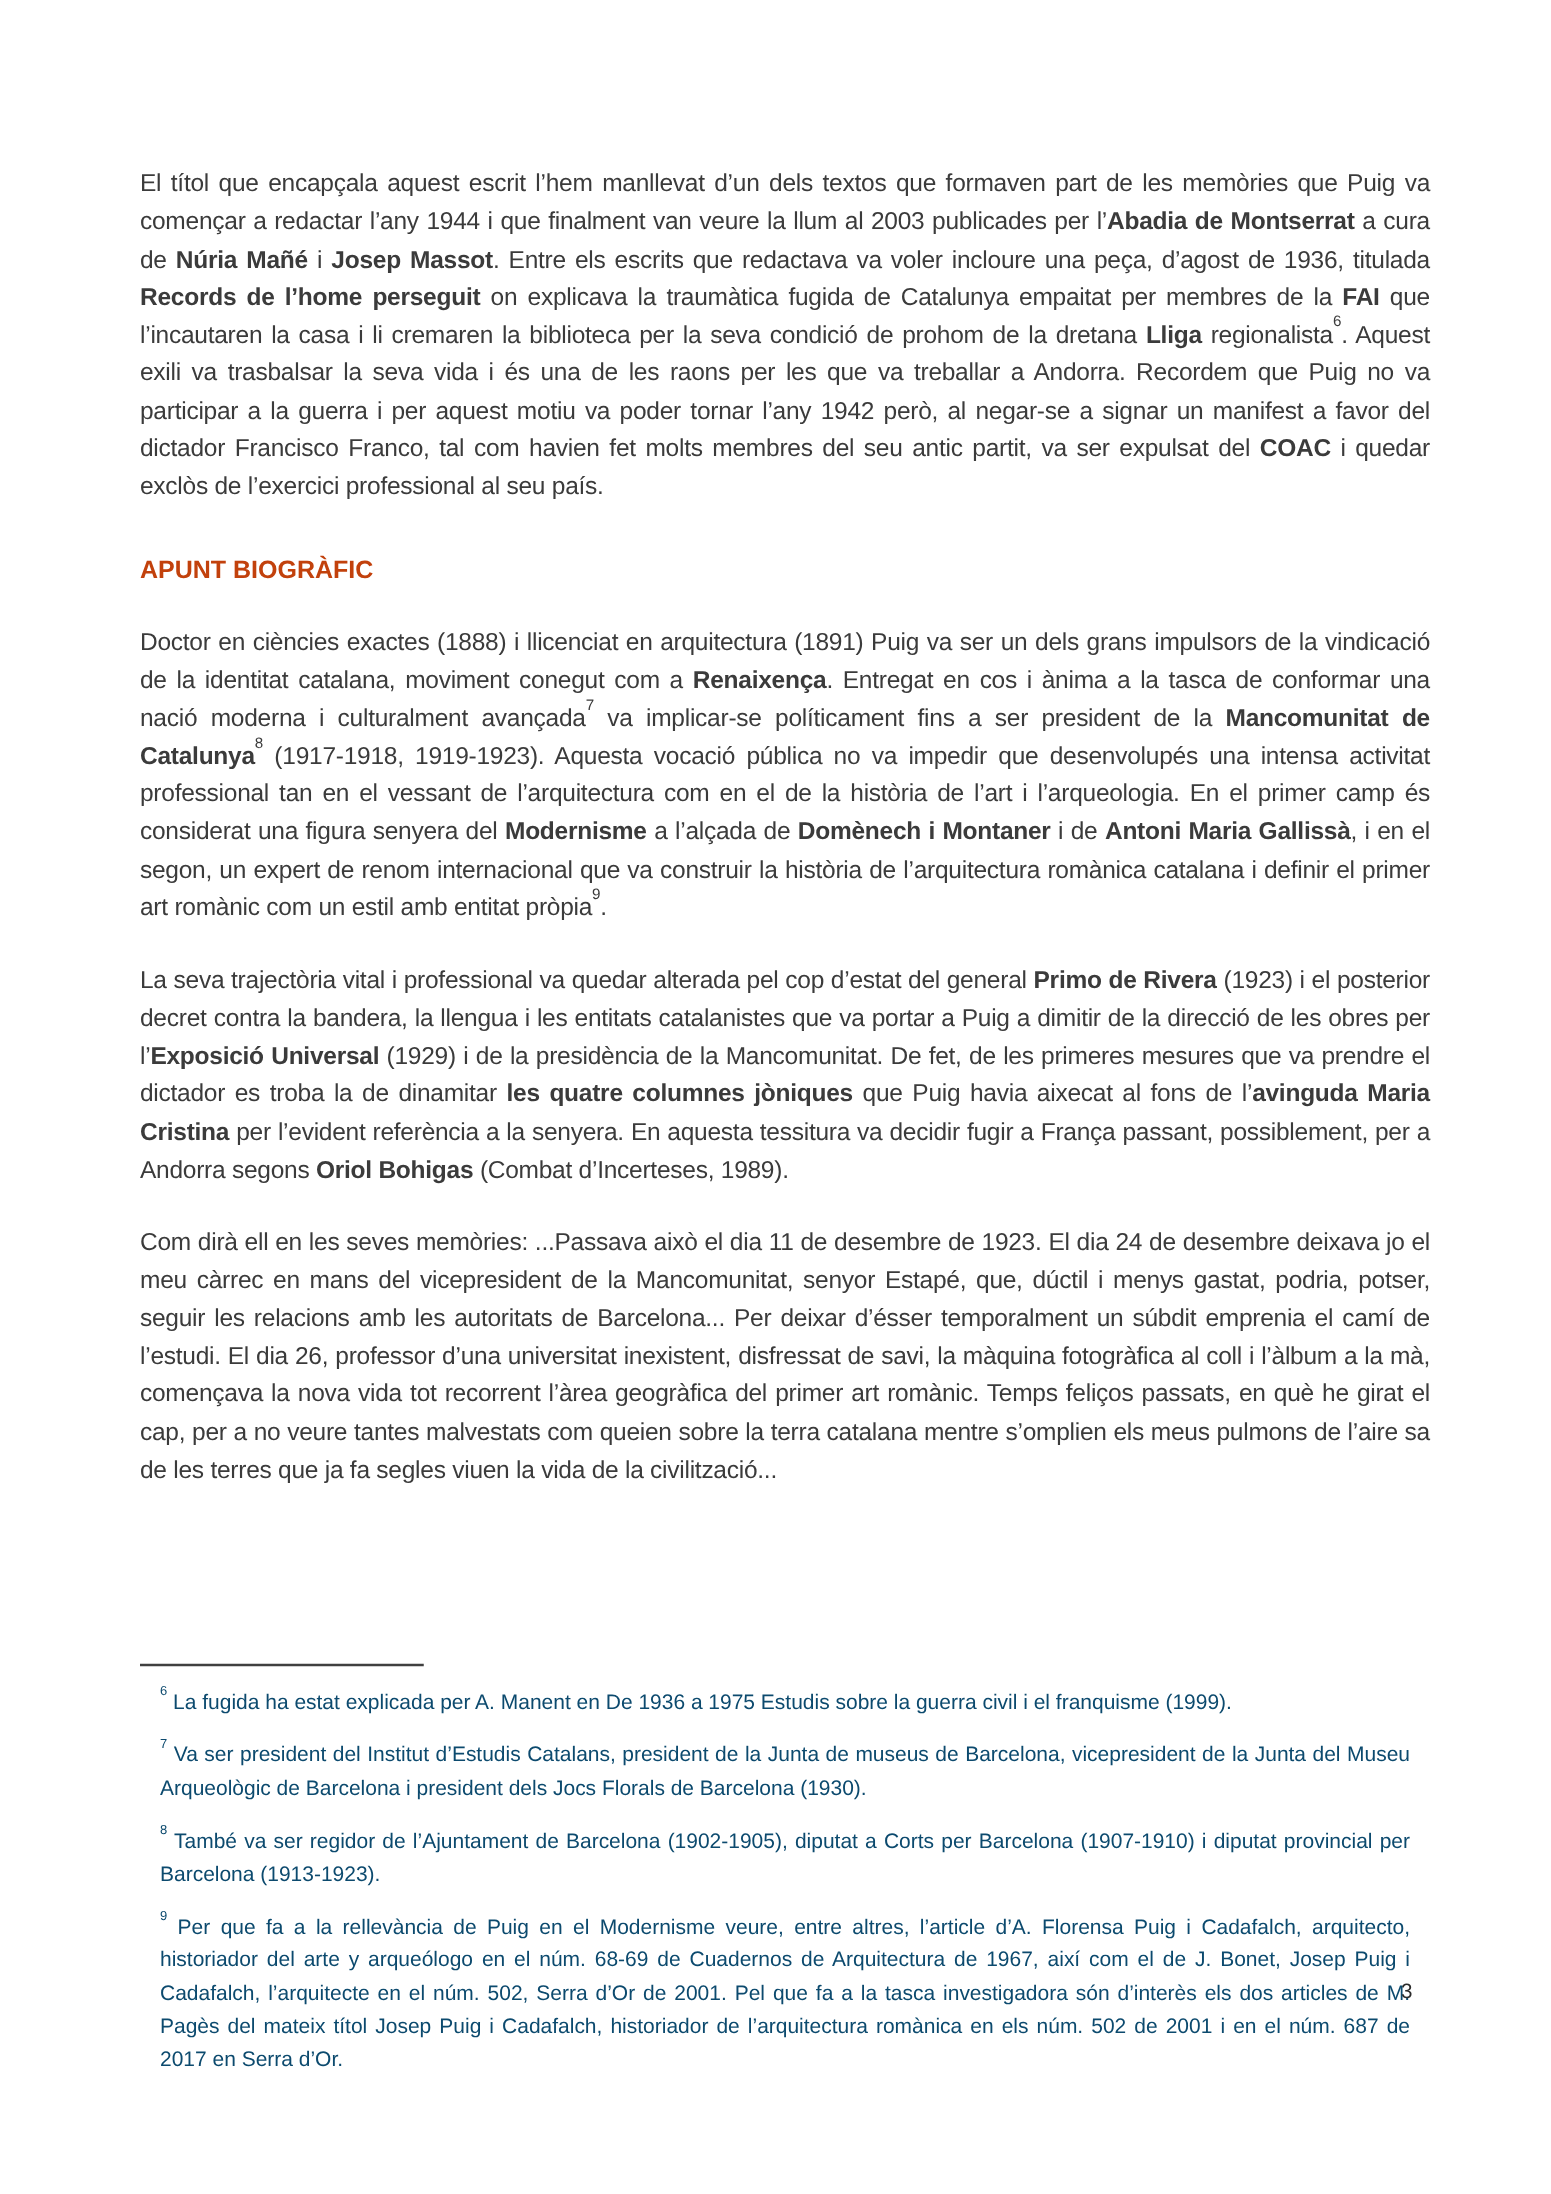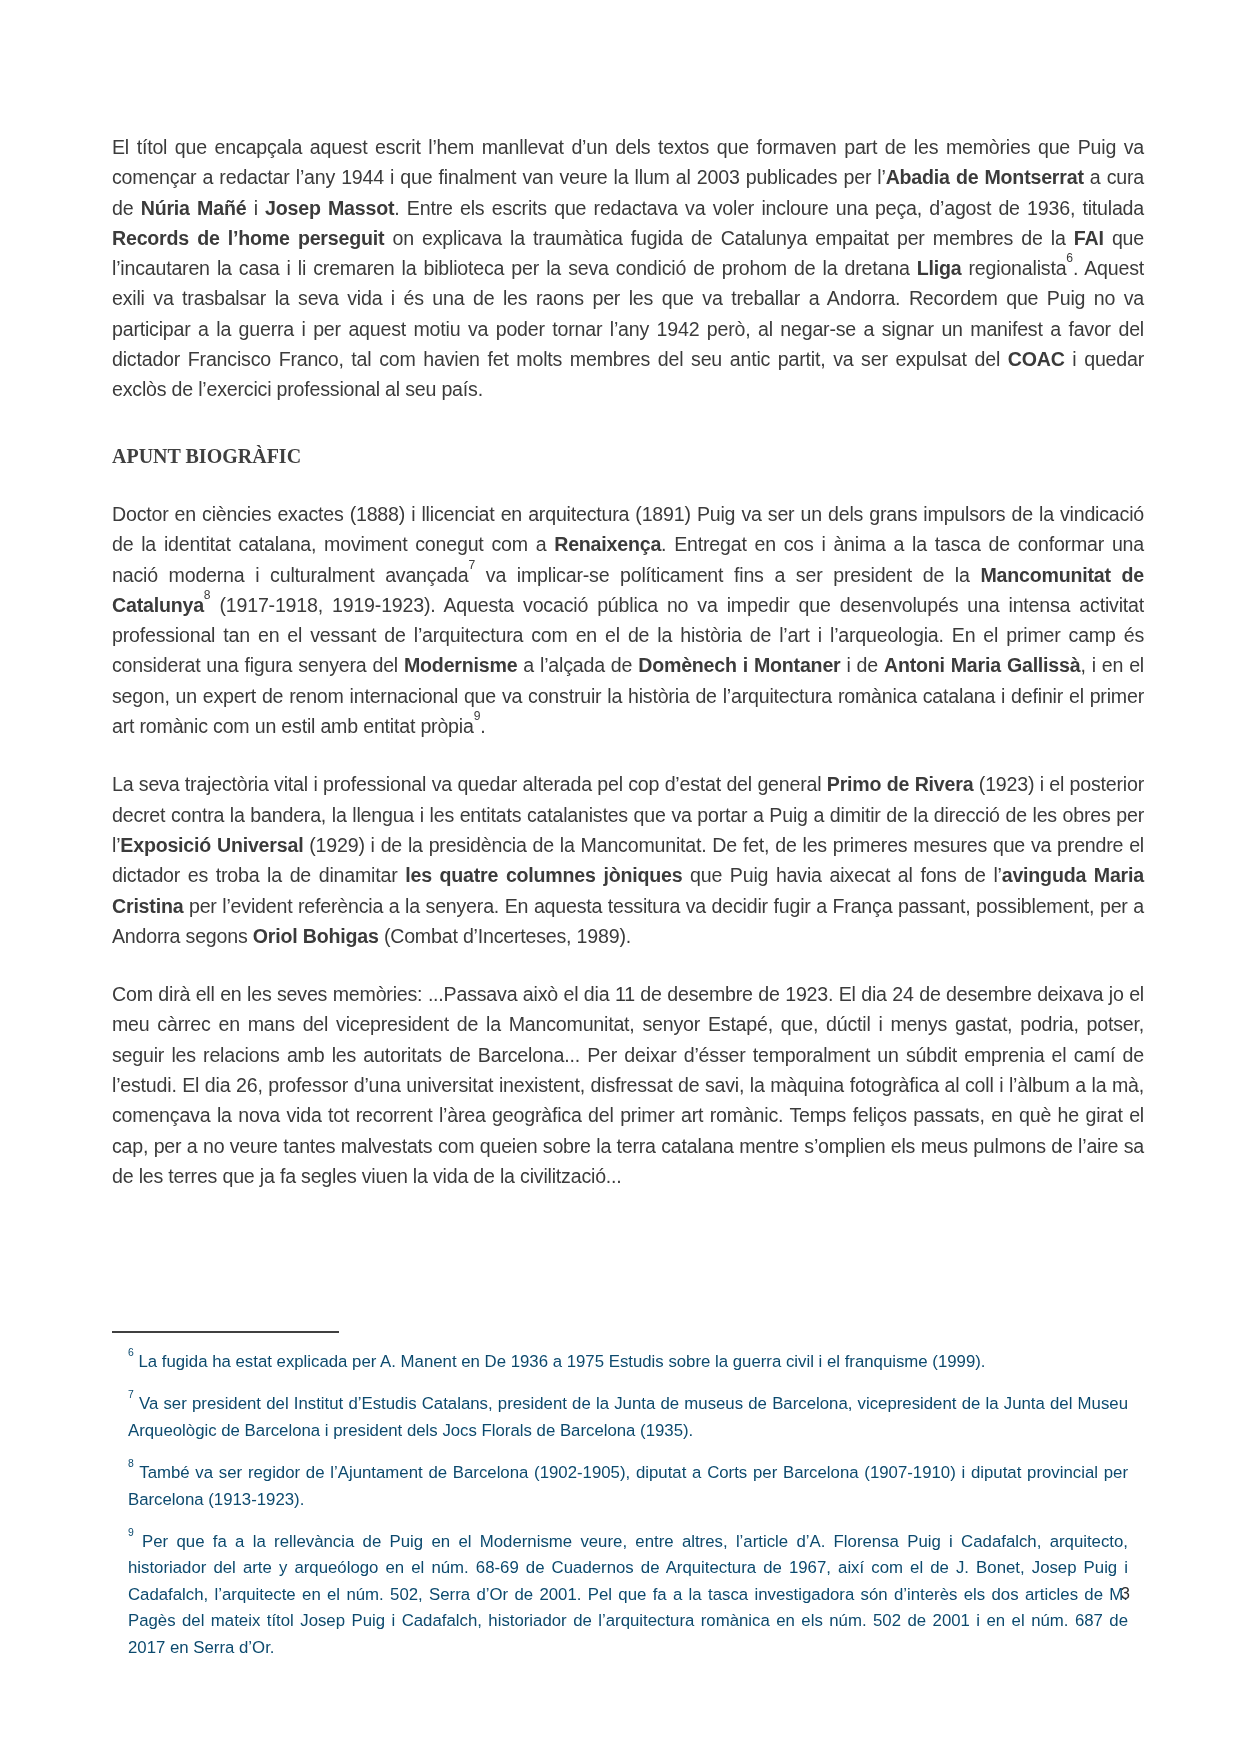--- a/index.html
+++ b/index.html
@@ -20,25 +20,24 @@
     font-size: 19.6px;
     line-height: 30.3px;
     text-align: justify;
     color: #3b3b3b;
     letter-spacing: -0.2px;
   }
   .body-text p.para { margin: 0 0 28px 0; }
   .section-heading {
     font-size: 20px;
     font-weight: 700;
-    color: #404040;
+    color: #c2410c;
     letter-spacing: 0;
     margin: 36px 0 28px 0;
     text-align: left;
-    font-family: Liberation Serif, serif;
   }
   .footnote-region {
     position: absolute;
     left: 112px;
     top: 1331px;
     width: 1032px;
   }
   .footnote-rule {
     width: 227px;
     height: 0;
@@ -84,21 +83,21 @@
 
     <p class="para"><span>La seva trajectòria vital i professional va quedar alterada pel cop d’estat del general </span><span class="b">Primo de Rivera</span><span> (1923) i el posterior decret contra la bandera, la llengua i les entitats catalanistes que va portar a Puig a dimitir de la direcció de les obres per l’</span><span class="b">Exposició Universal</span><span> (1929) i de la presidència de la Mancomunitat. De fet, de les primeres mesures que va prendre el dictador es troba la de dinamitar </span><span class="b">les quatre columnes jòniques</span><span> que Puig havia aixecat al fons de l’</span><span class="b">avinguda Maria Cristina</span><span> per l’evident referència a la senyera. En aquesta tessitura va decidir fugir a França passant, possiblement, per a Andorra segons </span><span class="b">Oriol Bohigas</span><span> (Combat d’Incerteses, 1989).</span></p>
 
     <p class="para"><span>Com dirà ell en les seves memòries: </span><span class="i">...Passava això el dia 11 de desembre de 1923. El dia 24 de desembre deixava jo el meu càrrec en mans del vicepresident de la Mancomunitat, senyor Estapé, que, dúctil i menys gastat, podria, potser, seguir les relacions amb les autoritats de Barcelona... Per deixar d’ésser temporalment un súbdit emprenia el camí de l’estudi. El dia 26, professor d’una universitat inexistent, disfressat de savi, la màquina fotogràfica al coll i l’àlbum a la mà, començava la nova vida tot recorrent l’àrea geogràfica del primer art romànic. Temps feliços passats, en què he girat el cap, per a no veure tantes malvestats com queien sobre la terra catalana mentre s’omplien els meus pulmons de l’aire sa de les terres que ja fa segles viuen la vida de la civilització...</span></p>
   </div>
 
   <div class="footnote-region">
     <div class="footnote-rule"></div>
     <div class="footnotes">
       <p><sup>6</sup><span> La fugida ha estat explicada per A. Manent en </span><span class="i">De 1936 a 1975 Estudis sobre la guerra civil i el franquisme</span><span> (1999).</span></p>
-      <p><sup>7</sup><span> Va ser president del Institut d’Estudis Catalans, president de la Junta de museus de Barcelona, vicepresident de la Junta del Museu Arqueològic de Barcelona i president dels Jocs Florals de Barcelona (1935).</span></p>
+      <p><sup>7</sup><span> Va ser president del Institut d’Estudis Catalans, president de la Junta de museus de Barcelona, vicepresident de la Junta del Museu Arqueològic de Barcelona i president dels Jocs Florals de Barcelona (1930).</span></p>
       <p><sup>8</sup><span> També va ser regidor de l’Ajuntament de Barcelona (1902-1905), diputat a Corts per Barcelona (1907-1910) i diputat provincial per Barcelona (1913-1923).</span></p>
       <p><sup>9</sup><span> Per que fa a la rellevància de Puig en el Modernisme veure, entre altres, l’article d’A. Florensa </span><span class="i">Puig i Cadafalch, arquitecto, historiador del arte y arqueólogo</span><span> en el núm. 68-69 de Cuadernos de Arquitectura de 1967, així com el de J. Bonet, </span><span class="i">Josep Puig i Cadafalch, l’arquitecte</span><span> en el núm. 502, Serra d’Or de 2001. Pel que fa a la tasca investigadora són d’interès els dos articles de M. Pagès del mateix títol </span><span class="i">Josep Puig i Cadafalch, historiador de l’arquitectura romànica</span><span> en els núm. 502 de 2001 i en el núm. 687 de 2017 en Serra d’Or.</span></p>
     </div>
   </div>
 
   <div class="page-number">3</div>
 
 </div>
 
 </body></html>

